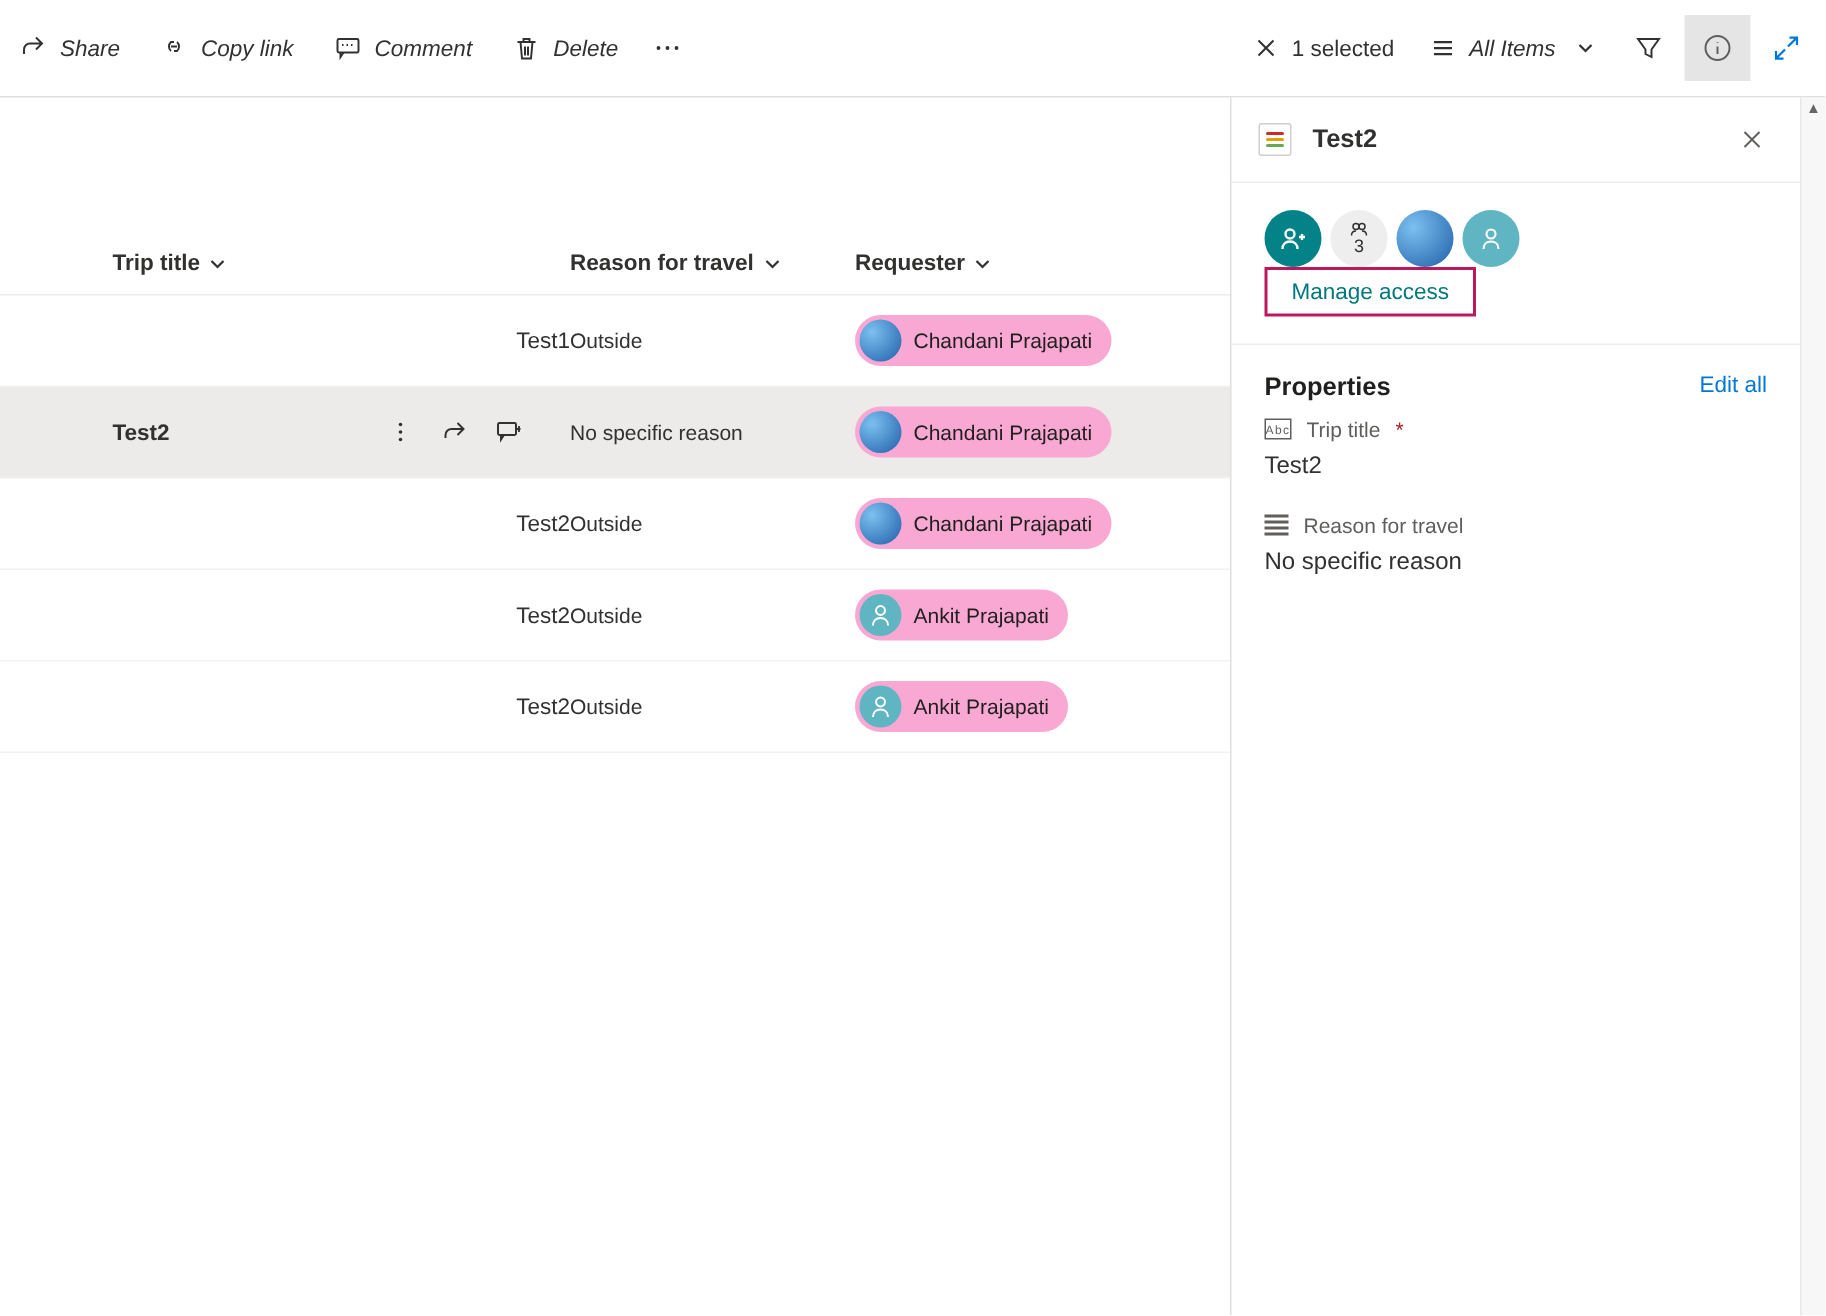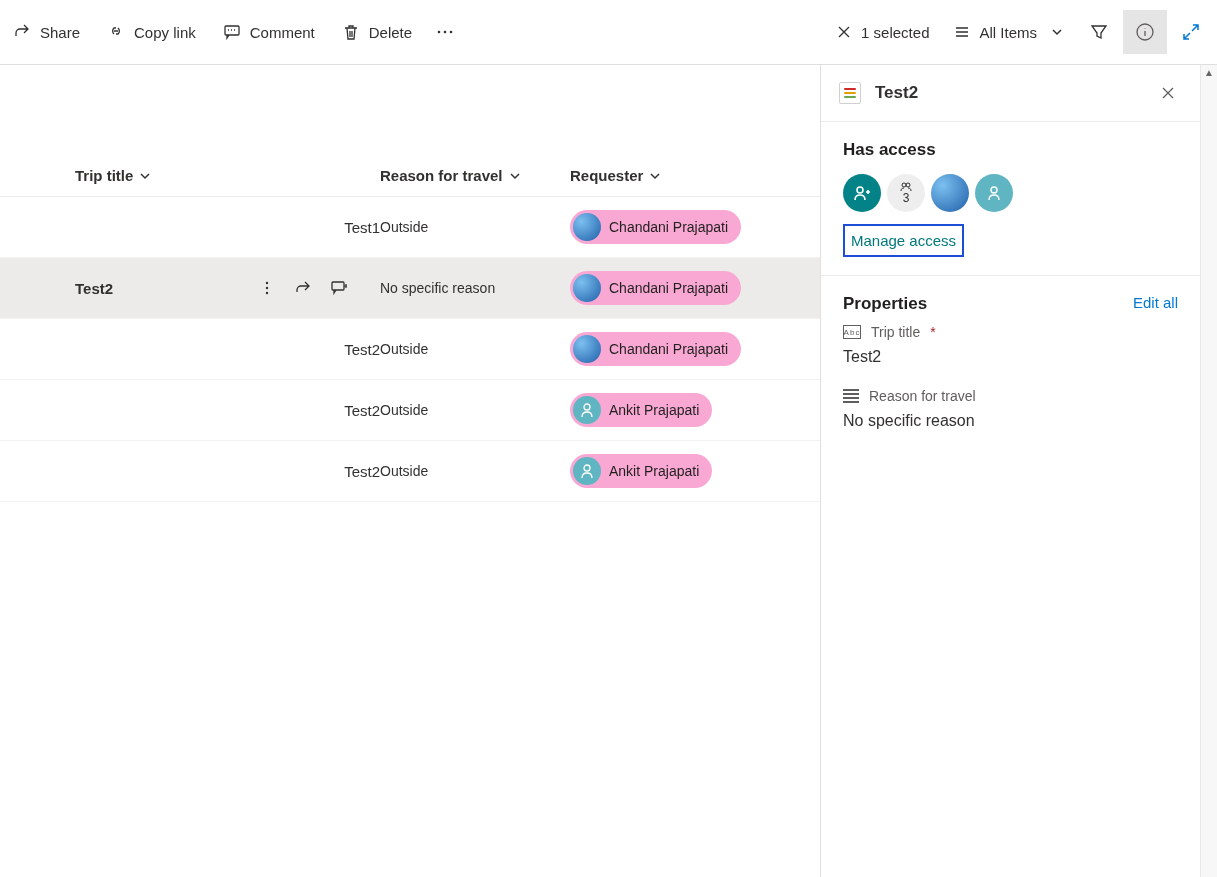--- a/index.html
+++ b/index.html
@@ -14,21 +14,21 @@
   .root { display: flex; flex-direction: column; width: 1217px; height: 877px; }
   
   .toolbar {
     display: flex; align-items: center; height: 65px;
     border-bottom: 1px solid #e1dfdd; padding: 0 4px 0 0;
     gap: 2px; white-space: nowrap;
   }
   .tb-item {
     display: inline-flex; align-items: center; gap: 8px;
     padding: 0 12px; height: 32px; cursor: pointer;
-    color: #323130; font-size: 15px;
+    color: #323130; font-size: 15px; font-style: italic;
   }
   .tb-item .ico { width: 20px; height: 20px; display:inline-flex; align-items:center; justify-content:center; }
   .tb-spacer { flex: 1; }
   .tb-sel { display:flex; align-items:flex-end; gap:8px; padding:0 10px; color:#323130; font-size:15px; }
   .tb-btn { width:44px; height:44px; display:flex; align-items:center; justify-content:center; cursor:pointer; }
   .tb-btn.active { background:#e5e5e5; }
   .chevron { margin-left:6px; }
 
   
   .body { display:flex; flex:1; min-height:0; }
@@ -91,21 +91,21 @@
   .sec.noborder { border-bottom:none; padding-top:6px; }
 
   .access-row { display:flex; gap:6px; align-items:center; }
   .circ { width:38px; height:38px; border-radius:50%; display:flex; align-items:center; justify-content:center; }
   .circ.add { background:#038387; color:#fff; }
   .circ.gray { background:#eeeeee; color:#323130; font-size:12px; flex-direction:column; line-height:1; }
   .circ.blue { background: radial-gradient(circle at 30% 30%, #7cc0f0, #1e5fa8); }
   .circ.teal { background:#5fb5c1; color:#fff; }
 
   .manage-box {
-    display:inline-block; padding:6px 6px; border:2px solid #1d4ed8; margin-top:12px;
+    display:inline-block; padding:6px 16px; border:2px solid #be185d; margin-top:0;
   }
   .manage-box a { color:#03787c; text-decoration:none; font-size:15px; cursor:pointer; }
 
   .editall { color:#0078d4; cursor:pointer; font-size:15px; }
 
   .field-label { display:flex; align-items:center; gap:10px; color:#605e5c; font-size:14px; margin-bottom:8px; }
   .field-label .req-star { color:#a4262c; }
   .field-value { font-size:16px; color:#323130; margin-bottom:22px; }
 
   .txt-icon { width:18px; height:14px; border:1px solid #605e5c; display:inline-flex; align-items:center; justify-content:center; font-size:8px; letter-spacing:1px; color:#605e5c;}
@@ -344,21 +344,20 @@
         <span class="title2">Test2</span>
         <span class="spacer"></span>
         <span class="close-x">
           <svg width="16" height="16" viewBox="0 0 16 16" fill="none" stroke="#605e5c" stroke-width="1.3">
               <path d="M3 3l10 10M13 3L3 13"></path>
             </svg>
         </span>
       </div>
 
       <div class="sec">
-        <h3>Has access</h3>
         <div class="access-row">
           <div class="circ add">
             <svg width="20" height="20" viewBox="0 0 20 20" fill="none" stroke="#fff" stroke-width="1.6">
                 <circle cx="8" cy="7" r="3"></circle>
                 <path d="M3 17c0-3 2-5 5-5s5 2 5 5M14 9h4M16 7v4"></path>
               </svg>
           </div>
           <div class="circ gray">
             <svg width="14" height="10" viewBox="0 0 14 10" fill="none" stroke="#323130" stroke-width="1">
                 <circle cx="5" cy="3" r="2"></circle>

